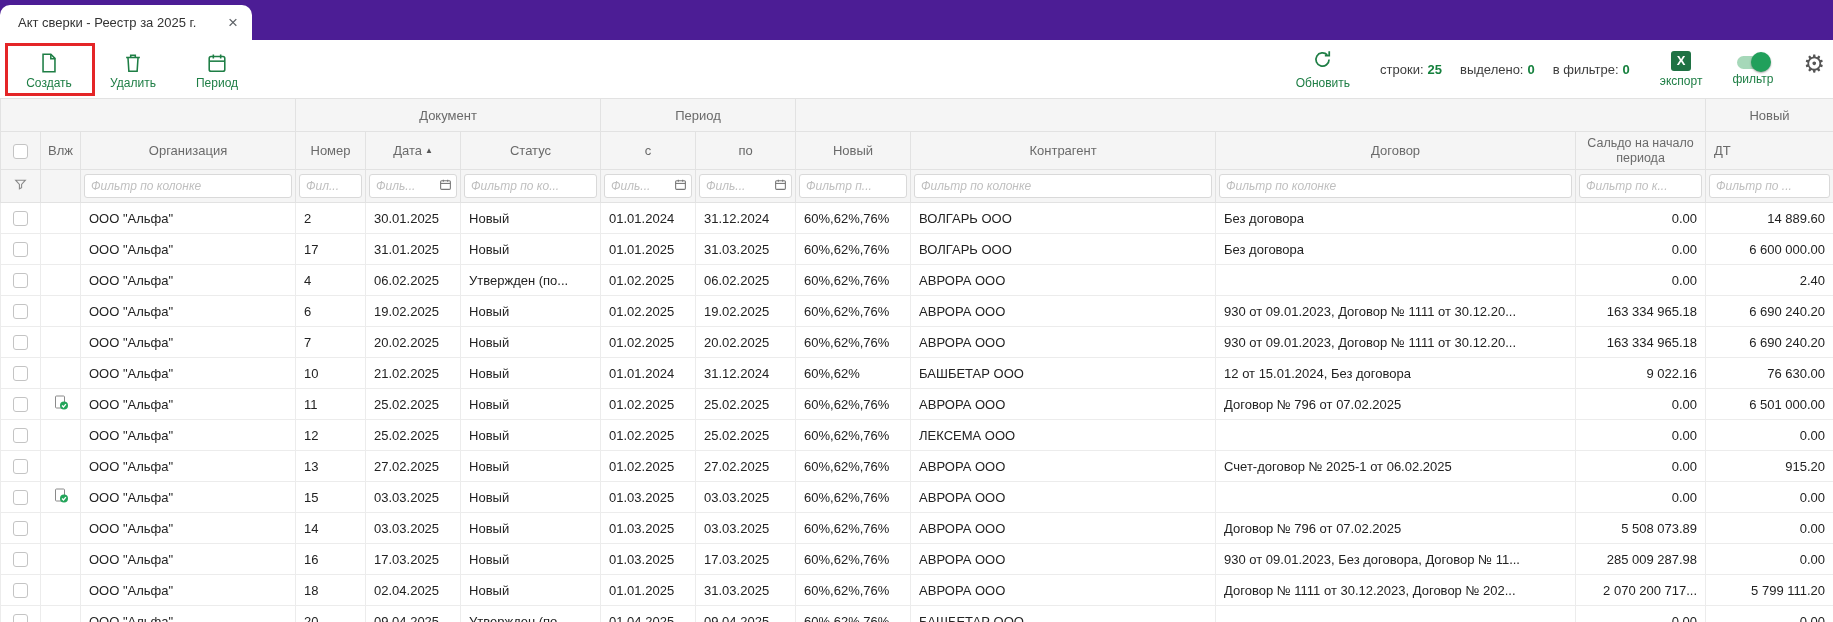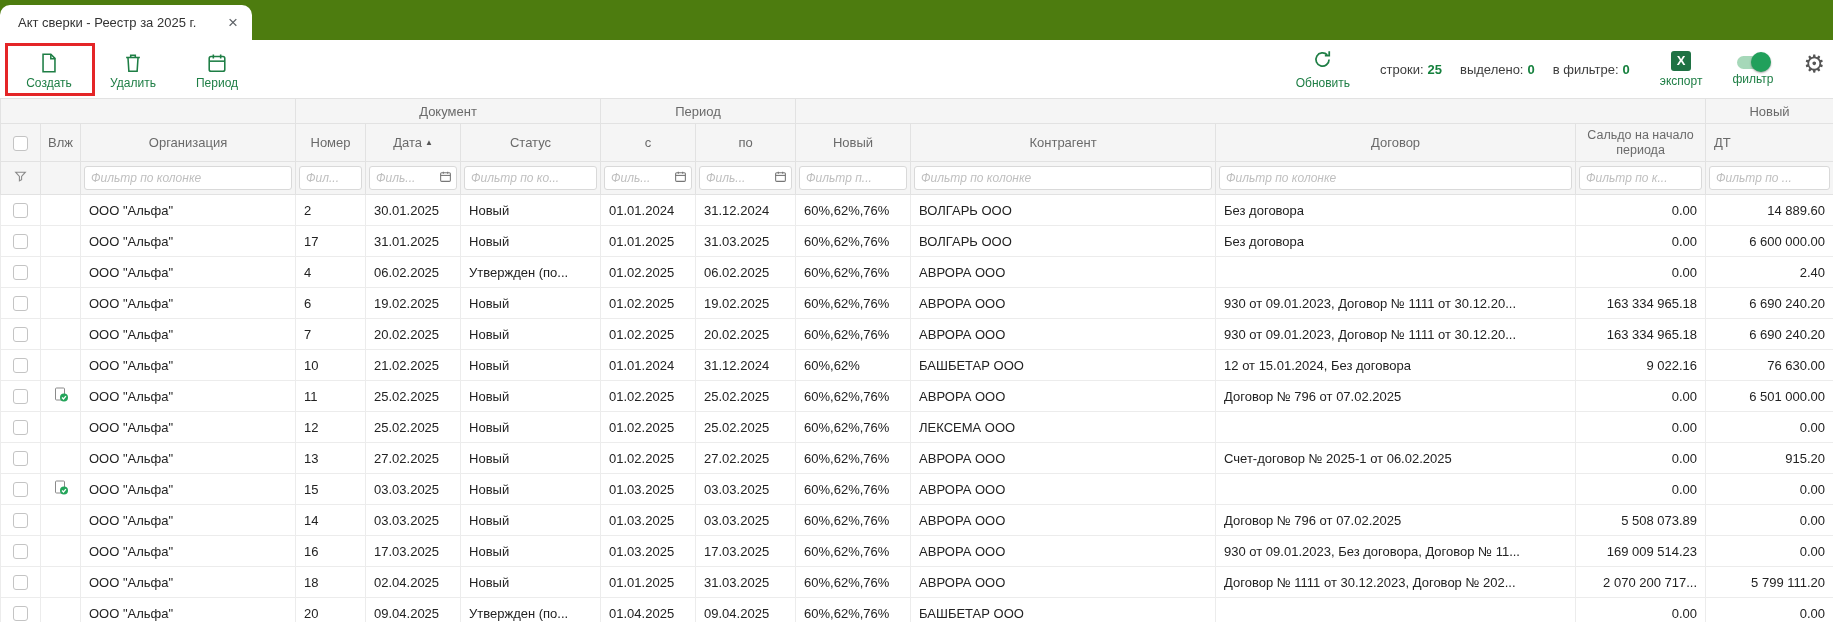--- a/index.html
+++ b/index.html
@@ -3,21 +3,21 @@
 <meta charset="utf-8">
 <style>
   * { box-sizing: border-box; margin: 0; padding: 0; }
   html, body {
     width: 1833px; height: 622px; overflow: hidden;
     background: #fff;
     font-family: "Liberation Sans", "DejaVu Sans", sans-serif;
   }
 
   
-  .tabbar { height: 40px; background: #4d7c0f; display: flex; align-items: flex-end; }
+  .tabbar { height: 40px; background: #4c1d95; display: flex; align-items: flex-end; }
   .tab {
     height: 35px; background: #fff; border-radius: 10px 10px 0 0;
     display: flex; align-items: center; gap: 14px;
     padding: 0 14px 0 18px; min-width: 252px;
     font-size: 13px; color: #333;
   }
   .tab-title { flex: 1; white-space: nowrap; }
   .tab-close { color: #5f6368; font-size: 17px; line-height: 1; cursor: pointer; }
 
   
@@ -48,21 +48,21 @@
   }
   .gear { font-size: 24px; color: #555; line-height: 1; cursor: pointer; padding-bottom: 10px; }
 
   
   table.grid { border-collapse: collapse; table-layout: fixed; width: 1833px; font-size: 13px; color: #222; }
   .grid thead th, .grid thead td {
     background: #f5f5f5; color: #6a6a6a; font-weight: normal;
     border: 1px solid #e2e2e2; text-align: center;
     white-space: nowrap; overflow: hidden;
   }
-  .group-row td { height: 25px; font-size: 13px; }
+  .group-row td { height: 33px; font-size: 13px; }
   .head-row th { height: 38px; }
   .head-row .wrap2 { white-space: normal; line-height: 15px; font-size: 12.5px; margin-top: 24px; }
   .head-row .h-left { text-align: left; padding-left: 8px; }
   .sort { font-size: 8px; color: #555; margin-left: 3px; vertical-align: 2px; }
 
   .filter-row td { height: 33px; padding: 0 3px; }
   .filter-input {
     width: 100%; height: 24px; border: 1px solid #d9d9d9; border-radius: 3px;
     background: #fff; padding: 0 6px; font-size: 12px; color: #1d4ed8;
     font-family: inherit; outline: none;
@@ -457,21 +457,21 @@
     </td>
     <td>ООО "Альфа"</td>
     <td>16</td>
     <td>17.03.2025</td>
     <td>Новый</td>
     <td>01.03.2025</td>
     <td>17.03.2025</td>
     <td>60%,62%,76%</td>
     <td>АВРОРА ООО</td>
     <td>930 от 09.01.2023, Без договора, Договор № 11...</td>
-    <td class="t-right">169 009 514.23</td>
+    <td class="t-right">285 009 287.98</td>
     <td class="t-right">0.00</td>
   </tr>
       <tr>
     <td class="c-center"><span class="checkbox"></span></td>
     <td class="c-center">
       
     </td>
     <td>ООО "Альфа"</td>
     <td>18</td>
     <td>02.04.2025</td>

